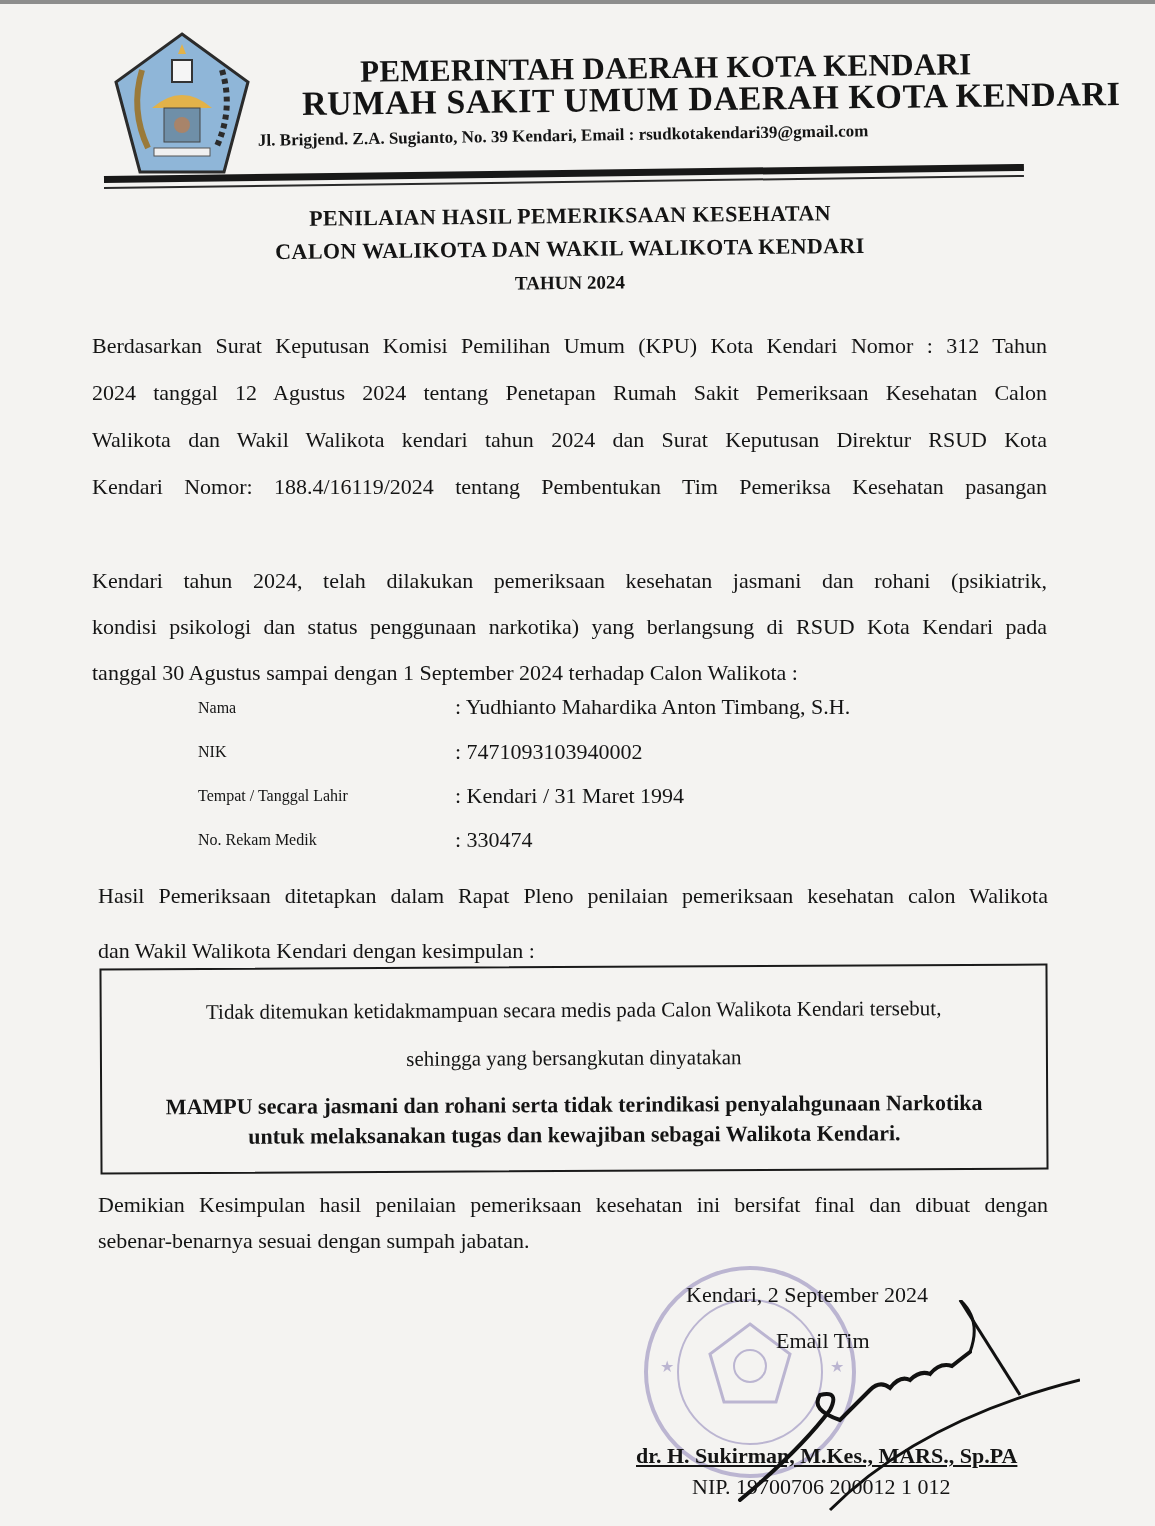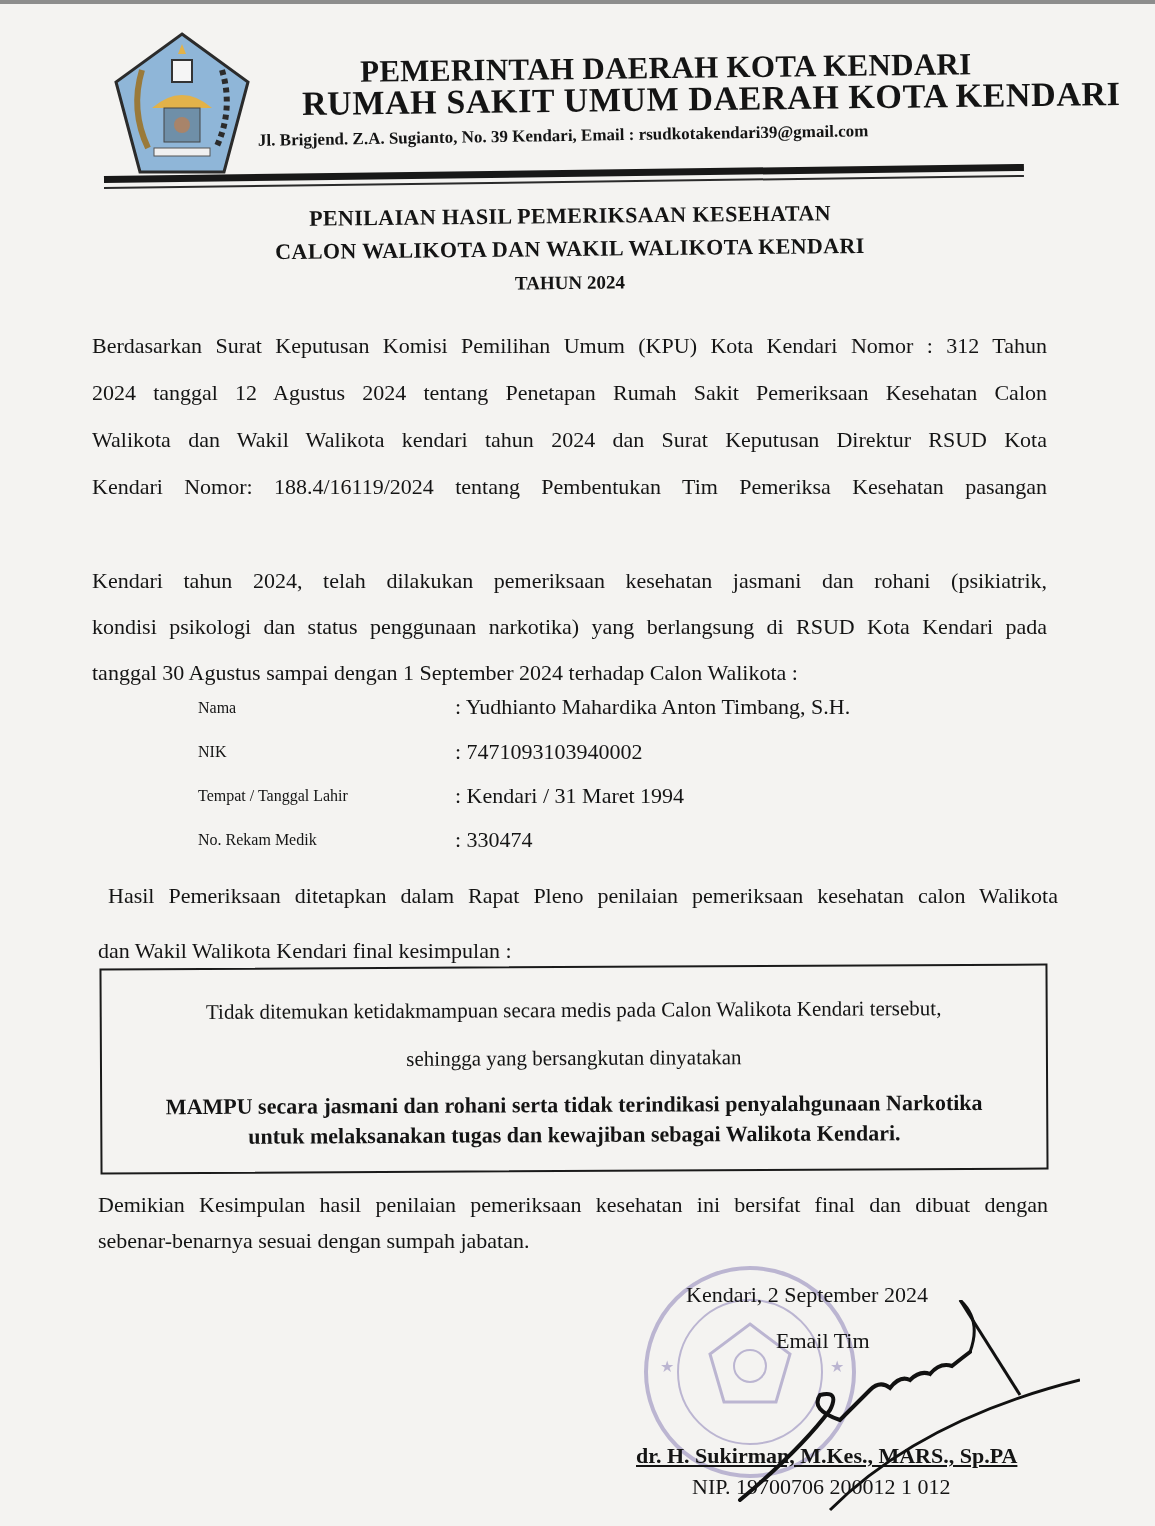--- a/index.html
+++ b/index.html
@@ -83,22 +83,22 @@
 
   <div class="id-label" style="top:699px">Nama</div>
   <div class="id-value" style="top:694px">: Yudhianto Mahardika Anton Timbang, S.H.</div>
   <div class="id-label" style="top:743px">NIK</div>
   <div class="id-value" style="top:739px">: 7471093103940002</div>
   <div class="id-label" style="top:787px">Tempat / Tanggal Lahir</div>
   <div class="id-value" style="top:783px">: Kendari / 31 Maret 1994</div>
   <div class="id-label" style="top:831px">No. Rekam Medik</div>
   <div class="id-value" style="top:827px">: 330474</div>
 
-  <div class="line" style="top:883px; left:98px; width:950px;margin-left:10px;">Hasil Pemeriksaan ditetapkan dalam Rapat Pleno penilaian pemeriksaan kesehatan calon Walikota</div>
-  <div class="line last" style="top:938px; left:98px;">dan Wakil Walikota Kendari final kesimpulan :</div>
+  <div class="line" style="top:883px; left:98px; width:950px;">Hasil Pemeriksaan ditetapkan dalam Rapat Pleno penilaian pemeriksaan kesehatan calon Walikota</div>
+  <div class="line last" style="top:938px; left:98px;">dan Wakil Walikota Kendari dengan kesimpulan :</div>
 
   <div class="box">
     <div class="box-line" style="top:30px">Tidak ditemukan ketidakmampuan secara medis pada Calon Walikota Kendari tersebut,</div>
     <div class="box-line" style="top:78px">sehingga yang bersangkutan dinyatakan</div>
     <div class="box-line bold" style="top:124px">MAMPU secara jasmani dan rohani serta tidak terindikasi penyalahgunaan Narkotika</div>
     <div class="box-line bold" style="top:154px">untuk melaksanakan tugas dan kewajiban sebagai Walikota Kendari.</div>
   </div>
 
   <div class="line" style="top:1192px; left:98px; width:950px;">Demikian Kesimpulan hasil penilaian pemeriksaan kesehatan ini bersifat final dan dibuat dengan</div>
   <div class="line last" style="top:1228px; left:98px;">sebenar-benarnya sesuai dengan sumpah jabatan.</div>

